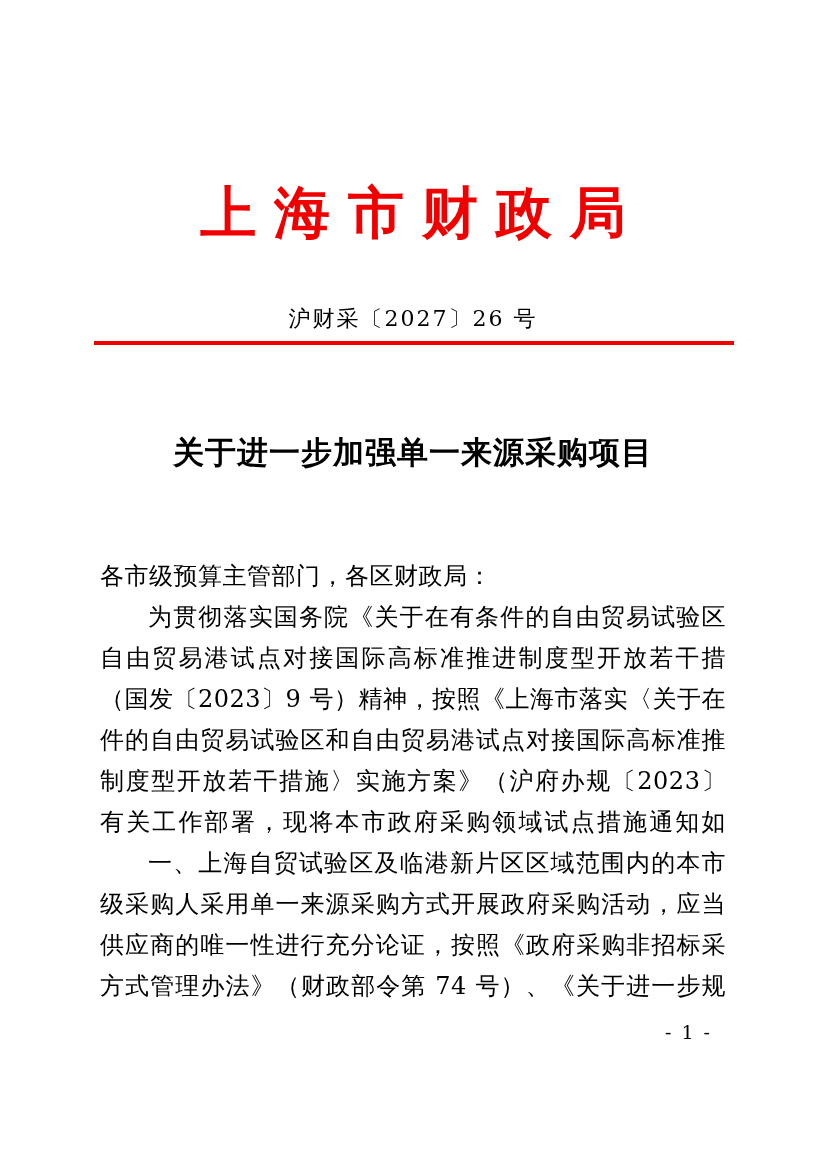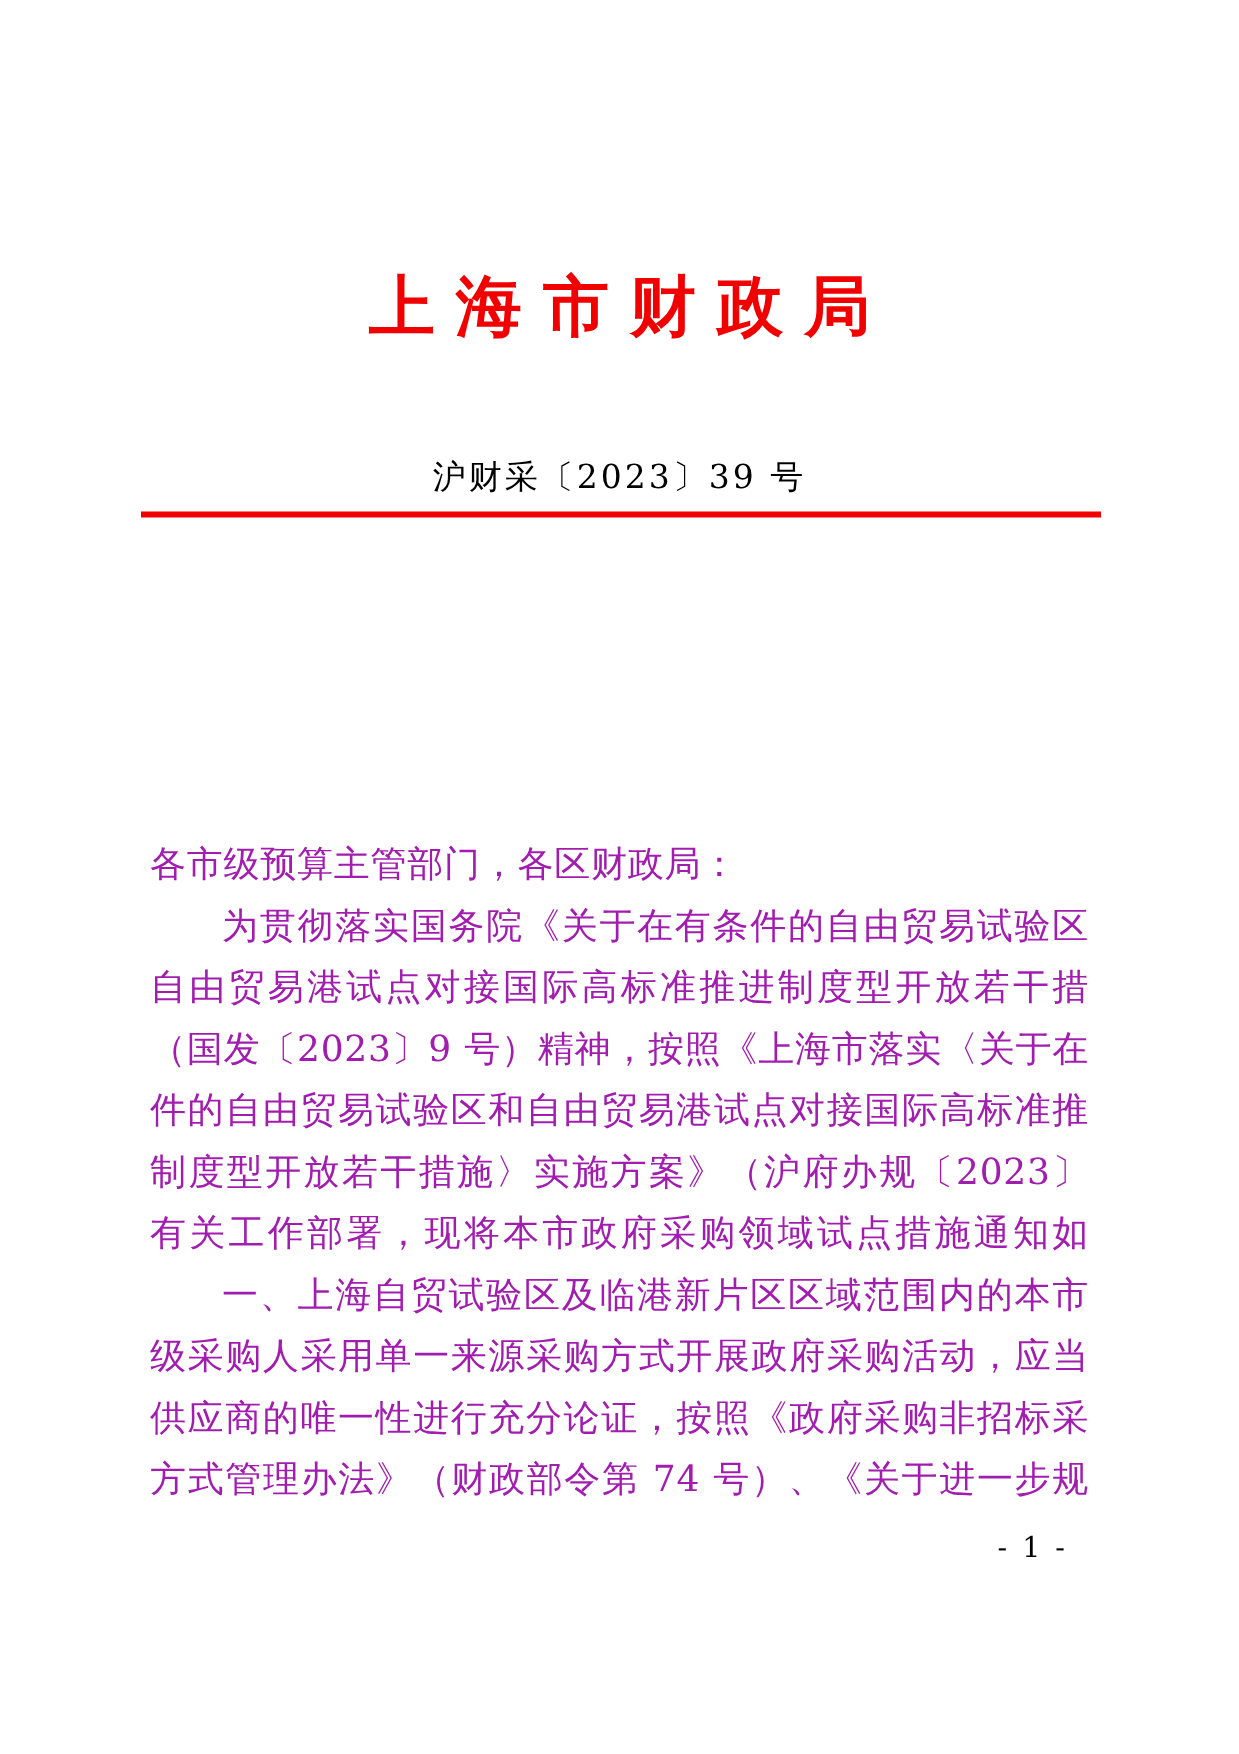--- a/index.html
+++ b/index.html
@@ -12,21 +12,21 @@
     font-family: "DejaVu Serif", "Liberation Serif", serif;
     color: #000000;
   }
   .agency-name {
     position: absolute;
     top: 176px;
     left: 0;
     width: 100%;
     margin: 0;
     text-align: center;
-    font-size: 44px;
+    font-size: 56px;
     font-weight: bold;
     line-height: 1.3;
     color: #f10000;
     letter-spacing: 0.32em;
     text-indent: 0.32em;
     white-space: nowrap;
   }
   .doc-number {
     position: absolute;
     top: 302px;
@@ -57,21 +57,21 @@
     line-height: 44px;
     letter-spacing: 1px;
     color: #000000;
   }
   .body-text {
     position: absolute;
     top: 556px;
     left: 100px;
     width: 626px;
     font-size: 24px;
-    color: #a21caf;
+    color: #000000;
   }
   .line {
     height: 41px;
     line-height: 41px;
     overflow: hidden;
     text-align: left;
     letter-spacing: 0.5px;
     white-space: normal;
   }
   .line.fill {
@@ -91,25 +91,26 @@
     color: #000000;
   }
 </style>
 </head>
 <body>
 
 <div class="page">
 
   <h1 class="agency-name">上海市财政局</h1>
 
-  <div class="doc-number">沪财采〔2023〕39 号</div>
+  <div class="doc-number">沪财采〔2027〕26 号</div>
 
   <div class="red-rule"></div>
 
   <div class="doc-title">
+    <div>关于进一步加强单一来源采购项目</div>
   </div>
 
   <div class="body-text">
     <div class="line">各市级预算主管部门，各区财政局：</div>
     <div class="line indent fill">为贯彻落实国务院《关于在有条件的自由贸易试验区和</div>
     <div class="line fill">自由贸易港试点对接国际高标准推进制度型开放若干措施》</div>
     <div class="line fill">（国发〔2023〕9 号）精神，按照《上海市落实〈关于在有条</div>
     <div class="line fill">件的自由贸易试验区和自由贸易港试点对接国际高标准推进</div>
     <div class="line fill">制度型开放若干措施〉实施方案》（沪府办规〔2023〕19 号）</div>
     <div class="line fill">有关工作部署，现将本市政府采购领域试点措施通知如下：</div>

